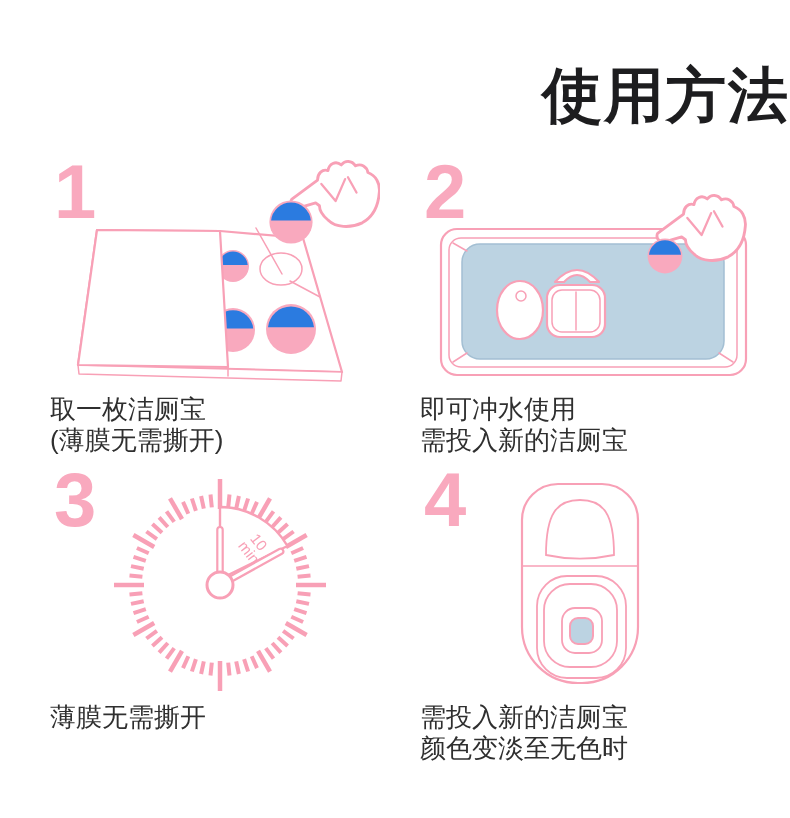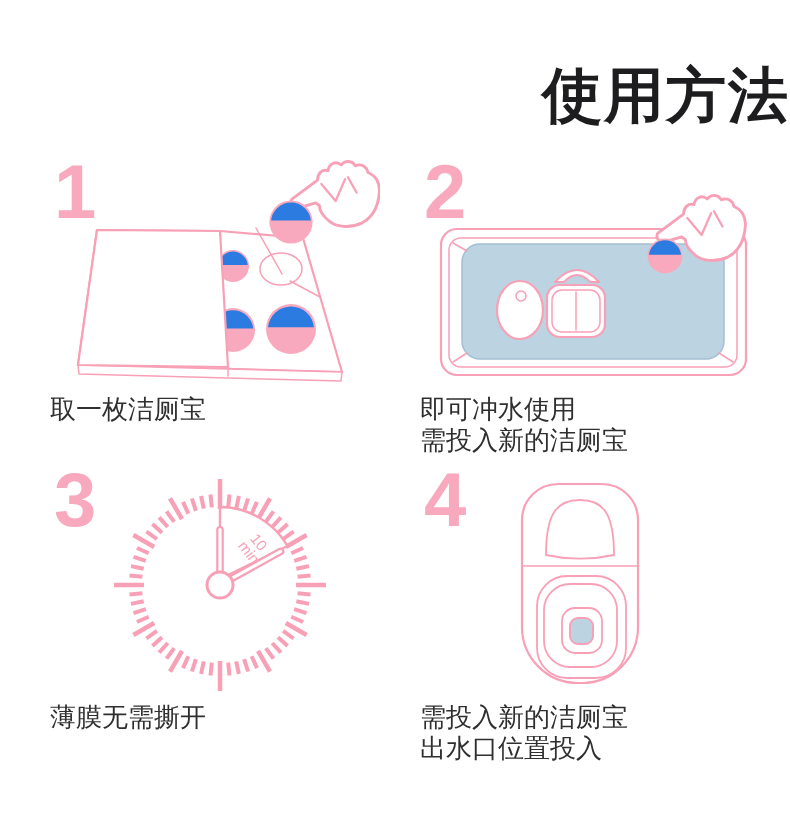--- a/index.html
+++ b/index.html
@@ -83,20 +83,21 @@
 
       <path class="ol" d="M47,75 L170,76 L178,212 L28,210 Z"></path>
 
       <g transform="translate(240,8) scale(0.95)">
         <use href="#hand-shape"></use>
       </g>
       <use href="#tablet-shape" transform="translate(241,67) scale(1.08)"></use>
     </svg>
     <div class="caption">
       <div>取一枚洁厕宝</div>
+      <div>(薄膜无需撕开)</div>
     </div>
   </div>
 
   <div class="step step-2">
     <div class="step-num">2</div>
     <svg class="illus" width="330" height="240" viewBox="0 0 330 240">
       <rect class="ol" x="21" y="74" width="305" height="146" rx="16"></rect>
       <rect class="ln thin" x="29" y="83" width="288" height="129" rx="12"></rect>
       <rect class="water" x="42" y="89" width="262" height="115" rx="18"></rect>
       <line class="ln thin" x1="33" y1="88" x2="47" y2="96"></line>
@@ -210,17 +211,17 @@
       <path class="ol" d="M138,21 H182 A36,36 0 0 1 218,57 V164 A56,56 0 0 1 162,220 H158 A56,56 0 0 1 102,164 V57 A36,36 0 0 1 138,21 Z"></path>
       <line class="ln thin" x1="102" y1="103" x2="218" y2="103"></line>
       <path class="ln" d="M126,92 C126,50 137,37 160,37 C183,37 194,50 194,92 C171,97 149,97 126,92 Z"></path>
       <rect class="ln" x="117" y="113" width="89" height="102" rx="30"></rect>
       <rect class="ln" x="124" y="121" width="73" height="83" rx="26"></rect>
       <rect class="ln" x="142" y="145" width="40" height="45" rx="13"></rect>
       <rect x="150" y="155" width="23" height="26" rx="8" fill="var(--water)" stroke="var(--pink)" stroke-width="2"></rect>
     </svg>
     <div class="caption">
       <div>需投入新的洁厕宝</div>
-      <div>出水口位置投入</div>
+      <div>颜色变淡至无色时</div>
     </div>
   </div>
 
 </div>
 
 </body></html>

